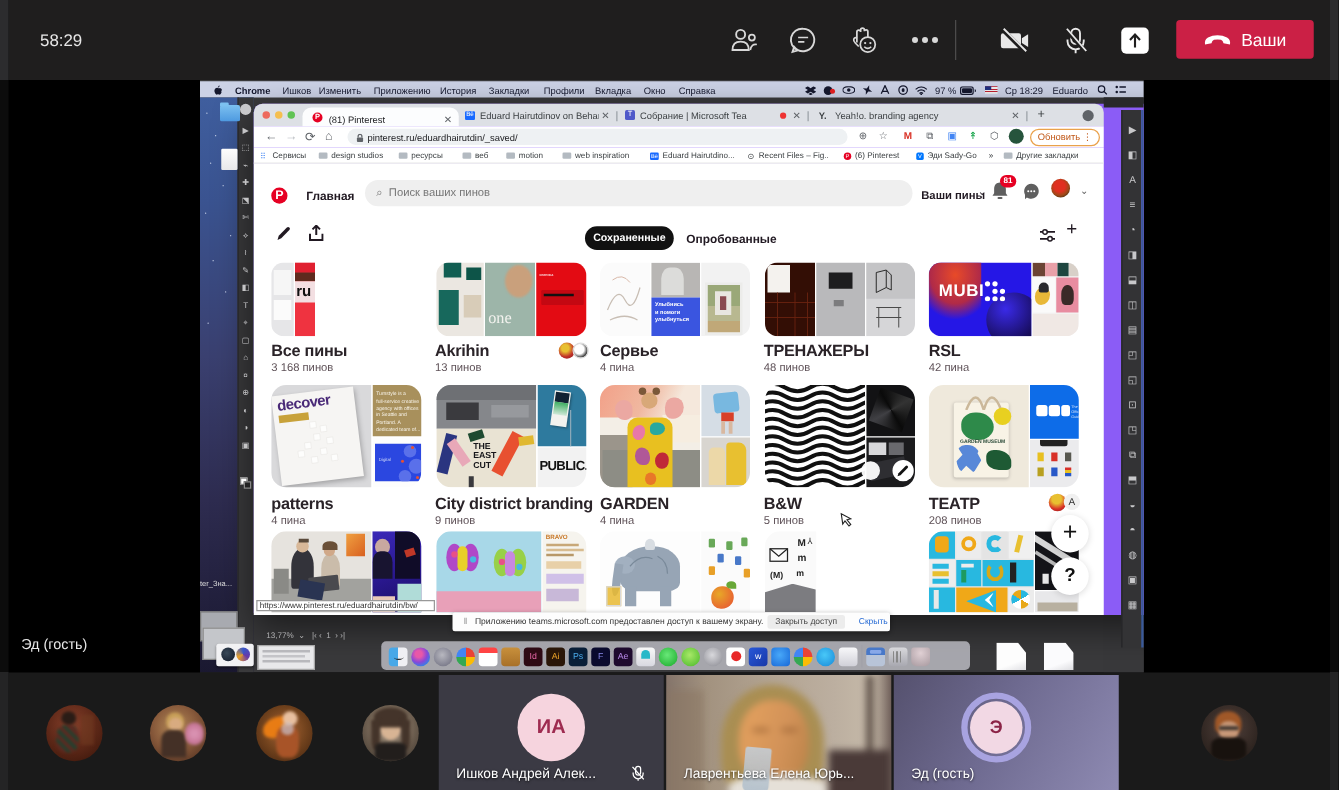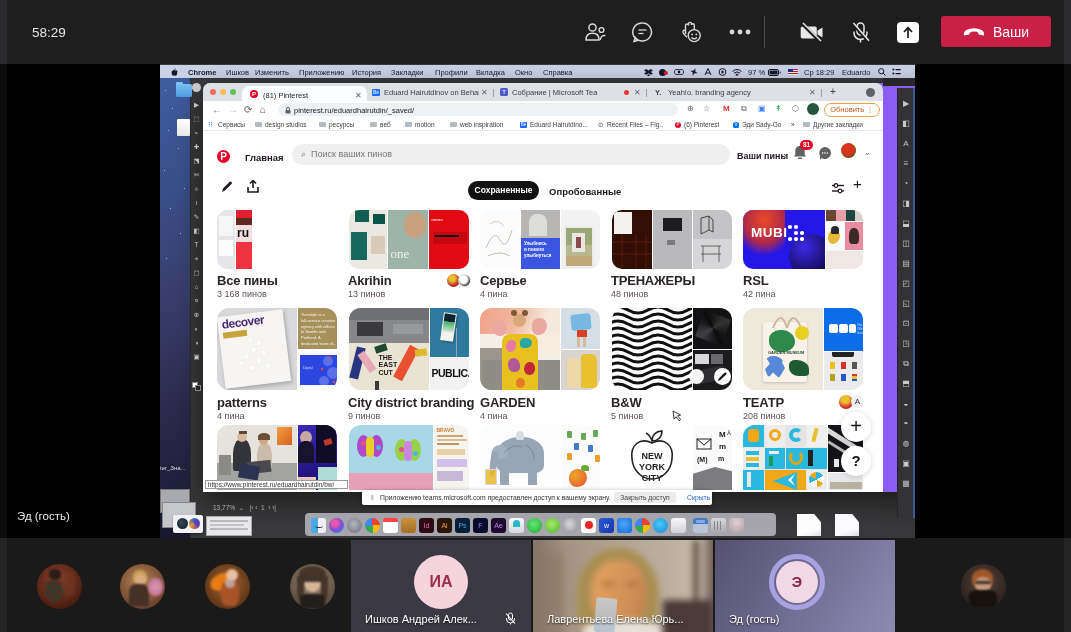--- a/index.html
+++ b/index.html
@@ -709,30 +709,20 @@
                   <g fill="#e8a028">
                     <rect x="6" y="28" width="5" height="7" rx="1"></rect>
                     <rect x="34" y="30" width="5" height="7" rx="1"></rect>
                   </g>
                 </svg>
               <div style="position:absolute;left:8px;top:44px;width:18px;height:18px;background:radial-gradient(circle at 35% 35%,#e8a828,#e86830 70%);border-radius:50% 50% 55% 45%"></div>
               <div style="position:absolute;left:20px;top:40px;width:8px;height:6px;background:#68a838;border-radius:50% 50% 0 50%"></div>
             </div>
           </div>
           <div class="card r3" style="left:408.5px">
-            <div class="col" style="width:80px;background:#fff">
-              <svg width="80" height="65" viewBox="0 0 80 65">
-                <path d="M40 18 C28 12 18 20 20 34 C21 46 30 54 40 54 C50 54 59 46 60 34 C62 20 52 12 40 18 Z" fill="none" stroke="#222" stroke-width="1.6"></path>
-                <path d="M40 16 C40 10 44 6 50 6 C50 12 46 16 40 16 Z" fill="none" stroke="#222" stroke-width="1.5"></path>
-                <path d="M40 16 Q38 10 34 8" fill="none" stroke="#222" stroke-width="1.5"></path>
-                <text x="40" y="34" text-anchor="middle" fill="#222" font-size="9" font-weight="bold" font-family="Liberation Sans">NEW</text>
-                <text x="40" y="45" text-anchor="middle" fill="#222" font-size="9" font-weight="bold" font-family="Liberation Sans">YORK</text>
-                <text x="40" y="56" text-anchor="middle" fill="#222" font-size="9" font-weight="bold" font-family="Liberation Sans">CITY</text>
-              </svg>
-            </div>
             <div class="col" style="width:41px;background:#fafafa">
               <svg width="41" height="42">
                   <g fill="none" stroke="#222" stroke-width="1">
                     <rect x="4" y="14" width="14" height="10"></rect>
                     <path d="M4 14 L11 20 L18 14"></path>
                   </g>
               <g fill="#222" font-family="Liberation Sans" font-weight="bold">
                     <text x="26" y="12" font-size="8">M</text>
                     <text x="26" y="24" font-size="8">m</text>
                     <text x="25" y="36" font-size="7">m</text>

